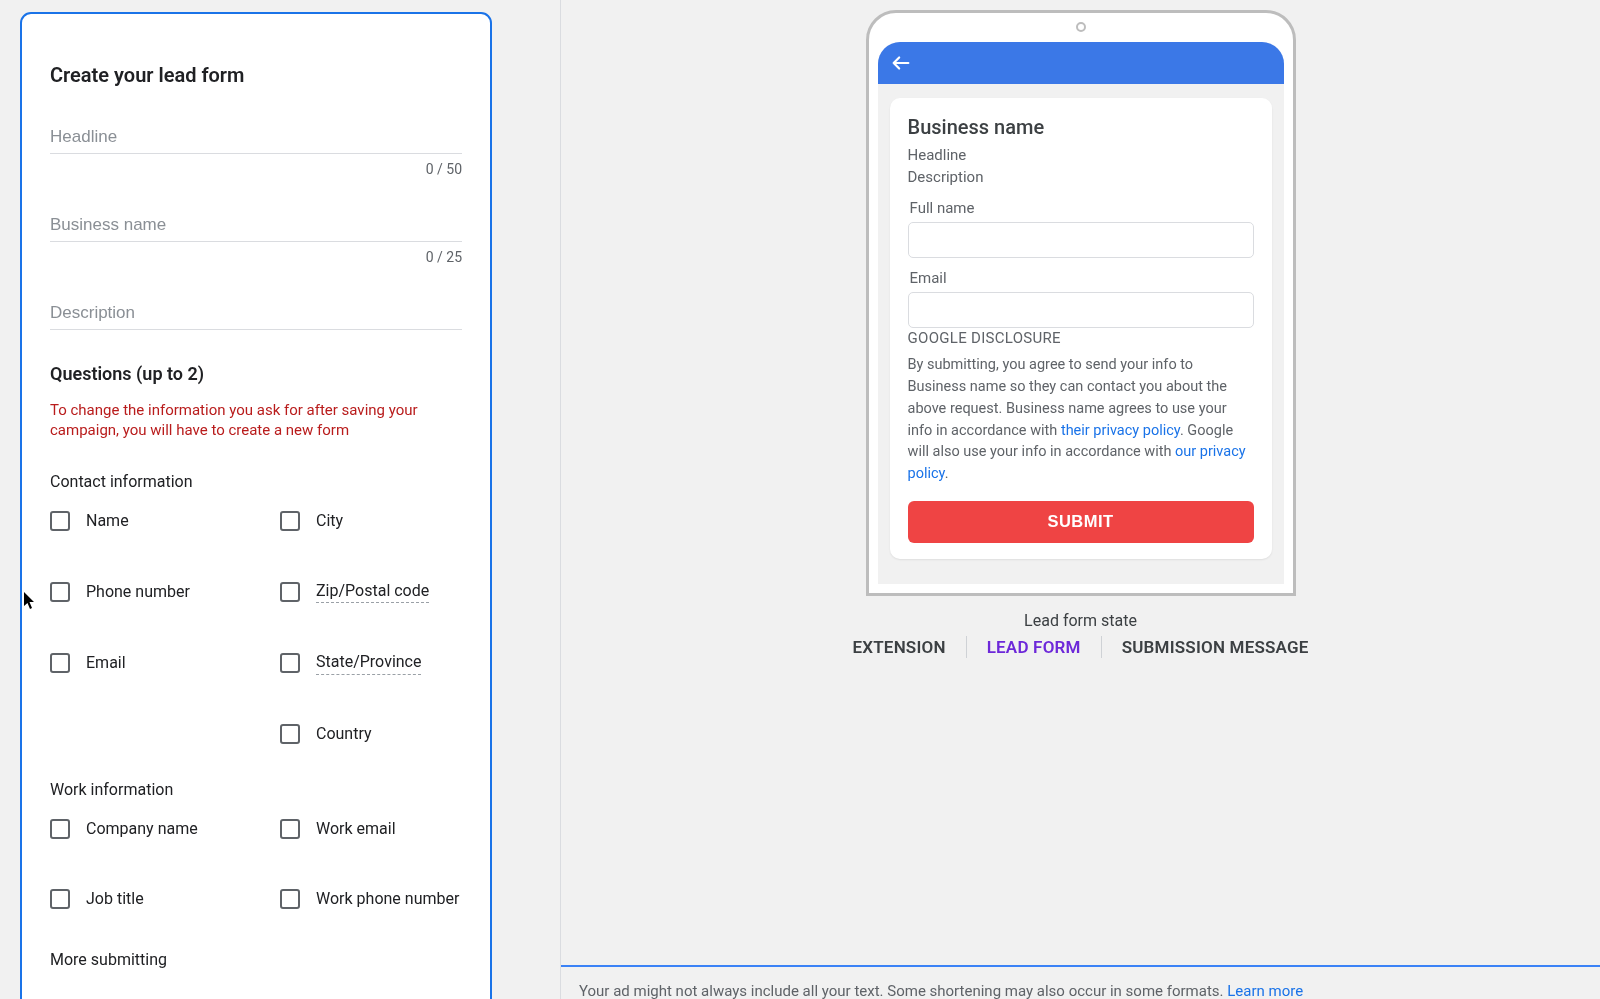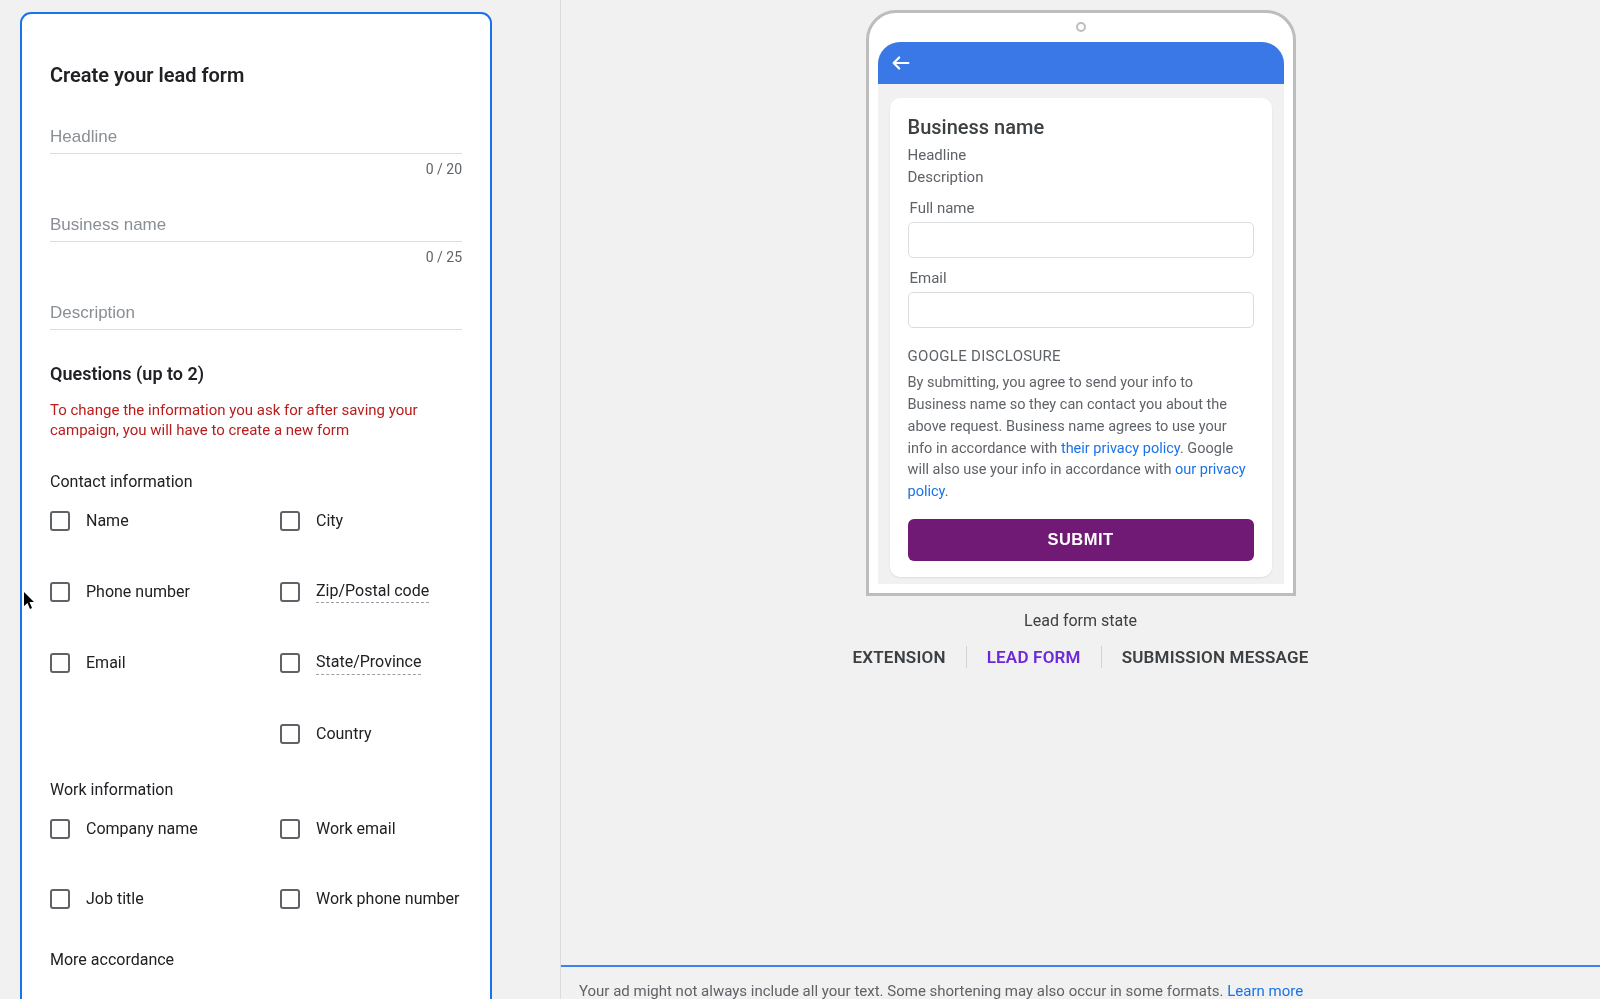--- a/index.html
+++ b/index.html
@@ -185,54 +185,52 @@
   }
   .pv-input {
     width: 100%;
     height: 36px;
     border: 1px solid #dadce0;
     border-radius: 5px;
   }
   .disclosure-head {
     font-size: 15px;
     color: #5f6368;
-    margin-top: 18px;
     margin-bottom: 6px;
     letter-spacing: 0.3px;
   }
   .disclosure {
     font-size: 14.5px;
     color: #5f6368;
     line-height: 1.5;
   }
   .disclosure a { color: #1a73e8; text-decoration: none; }
   .submit-btn {
     margin-top: 16px;
     width: 100%;
     height: 42px;
-    background: #701a75;
+    background: #ef4444;
     color: #fff;
     border: none;
     border-radius: 6px;
     font-size: 16.5px;
     font-weight: 600;
     letter-spacing: .5px;
     cursor: pointer;
   }
   .preview-label {
     margin-top: 14px;
     font-size: 16px;
     color: #3c4043;
     text-align: center;
   }
   .tabs {
     display: flex;
     gap: 0;
     justify-content: center;
-    margin-top: 10px;
     align-items: center;
   }
   .tab {
     font-size: 17px;
     font-weight: 600;
     color: #3c4043;
     padding: 4px 20px;
     letter-spacing: .2px;
     cursor: pointer;
   }
@@ -263,21 +261,21 @@
 <body>
 
 <div class="app">
 
   <div class="left-wrap">
     <div class="form-card">
       <h1>Create your lead form</h1>
 
       <div class="field">
         <input class="input-line" type="text" placeholder="Headline" style="">
-        <div class="counter">0 / 20</div>
+        <div class="counter">0 / 50</div>
       </div>
       <div class="field">
         <input class="input-line" type="text" placeholder="Business name" style="">
         <div class="counter">0 / 25</div>
       </div>
       <div class="field">
         <input class="input-line" type="text" placeholder="Description" style="">
       </div>
 
       <div class="section-title">Questions (up to 2)</div>
@@ -329,21 +327,21 @@
         <div class="chk">
             <span class="box"></span>
             <span class="lbl">Job title</span>
           </div>
         <div class="chk">
             <span class="box"></span>
             <span class="lbl">Work phone number</span>
           </div>
       </div>
 
-      <div class="subhead">More accordance</div>
+      <div class="subhead">More submitting</div>
     </div>
     <span class="cursor">
       <svg width="12" height="18" viewBox="0 0 12 18">
           <path d="M0 0 L0 14 L3.5 11 L6 17 L8 16 L5.5 10 L10 10 Z" fill="#000"></path>
         </svg>
     </span>
   </div>
 
   <div class="right-wrap">
     <div class="phone-area">

